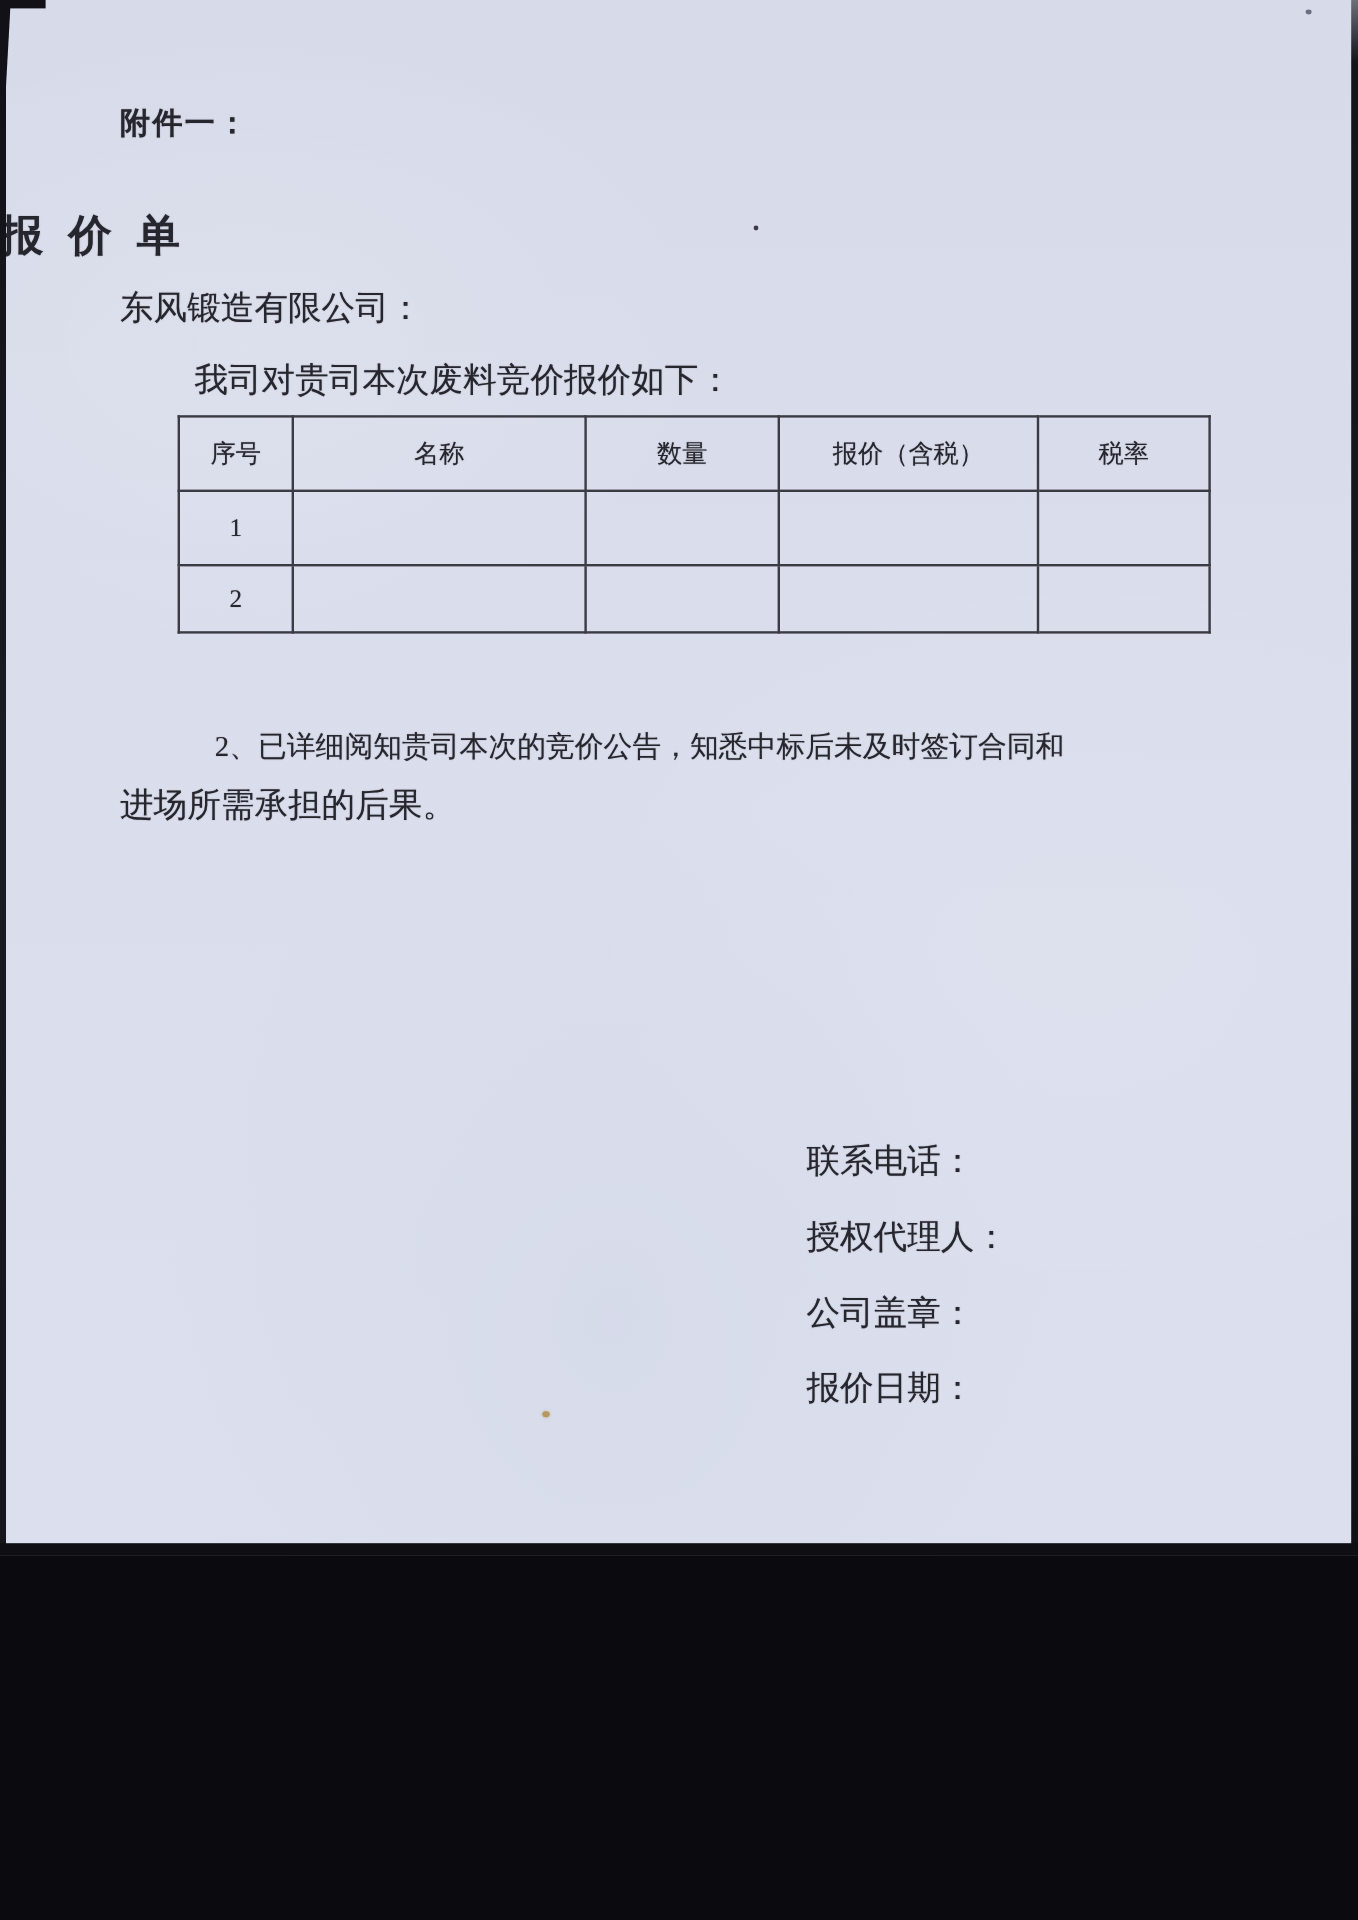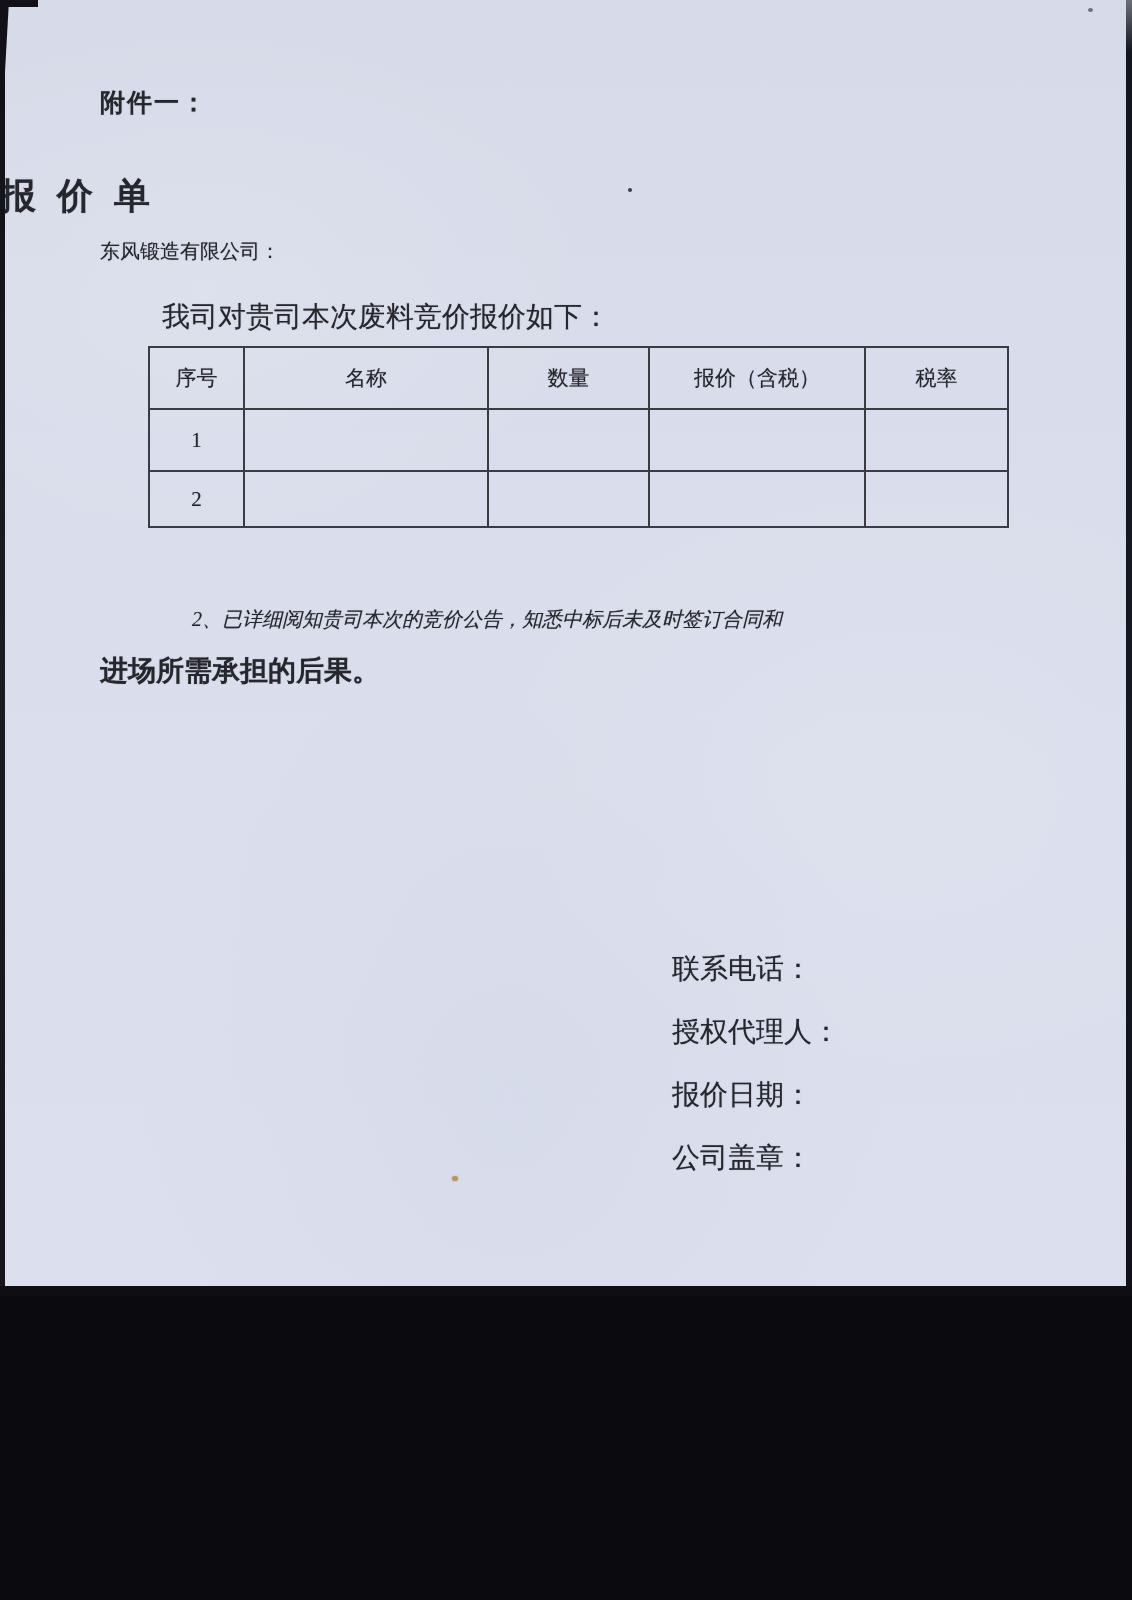--- a/index.html
+++ b/index.html
@@ -36,21 +36,21 @@
   .doc-title {
     left: 0; top: 172px;
     width: 100%;
     text-align: left;
     font-size: 36px;
     font-weight: 700;
     letter-spacing: 6px;
   }
   .recipient-line {
     left: 100px; top: 238px;
-    font-size: 20px;
+    font-size: 28px;
   }
   .intro-line {
     left: 162px; top: 298px;
     font-size: 28px;
   }
   table.quote-table {
     position: absolute;
     left: 148px; top: 346px;
     width: 859px;
     border-collapse: collapse;
@@ -69,22 +69,22 @@
     font-weight: normal;
     color: #26262e;
     text-shadow: 0 0 1px rgba(38,38,46,0.45);
     padding: 0;
     overflow: hidden;
   }
   .quote-table tr.hdr   { height: 62px; }
   .quote-table tr.row-1 { height: 62px; }
   .quote-table tr.row-2 { height: 56px; }
   .notes-line1 { left: 100px; top: 544px; font-size: 28px; }
-  .notes-line2 { left: 192px; top: 606px; font-size: 20px; font-style: italic; }
-  .notes-line3 { left: 100px; top: 652px; font-size: 28px; font-weight: bold; }
+  .notes-line2 { left: 179px; top: 606px; font-size: 24px; }
+  .notes-line3 { left: 100px; top: 652px; font-size: 28px; }
   .signature-block {
     position: absolute;
     left: 672px; top: 948px;
     font-size: 28px;
   }
   .signature-block .sig-line {
     height: 63px;
     line-height: 42px;
     white-space: nowrap;
     text-shadow: 0 0 1px rgba(38,38,46,0.45);
@@ -190,22 +190,22 @@
       </tr>
     </tbody>
   </table>
 
   <div class="txt notes-line2">2、已详细阅知贵司本次的竞价公告，知悉中标后未及时签订合同和</div>
   <div class="txt notes-line3">进场所需承担的后果。</div>
 
   <div class="signature-block">
     <div class="sig-line">联系电话：</div>
     <div class="sig-line">授权代理人：</div>
+    <div class="sig-line">公司盖章：</div>
     <div class="sig-line">报价日期：</div>
-    <div class="sig-line">公司盖章：</div>
   </div>
 
   <div class="edge-left"></div>
   <div class="edge-left-wedge"></div>
   <div class="corner-top-left"></div>
   <div class="edge-right"></div>
   <div class="edge-bottom"></div>
   <div class="speck speck-title-dot"></div>
   <div class="speck speck-tan-dot"></div>
   <div class="speck speck-ink"></div>

